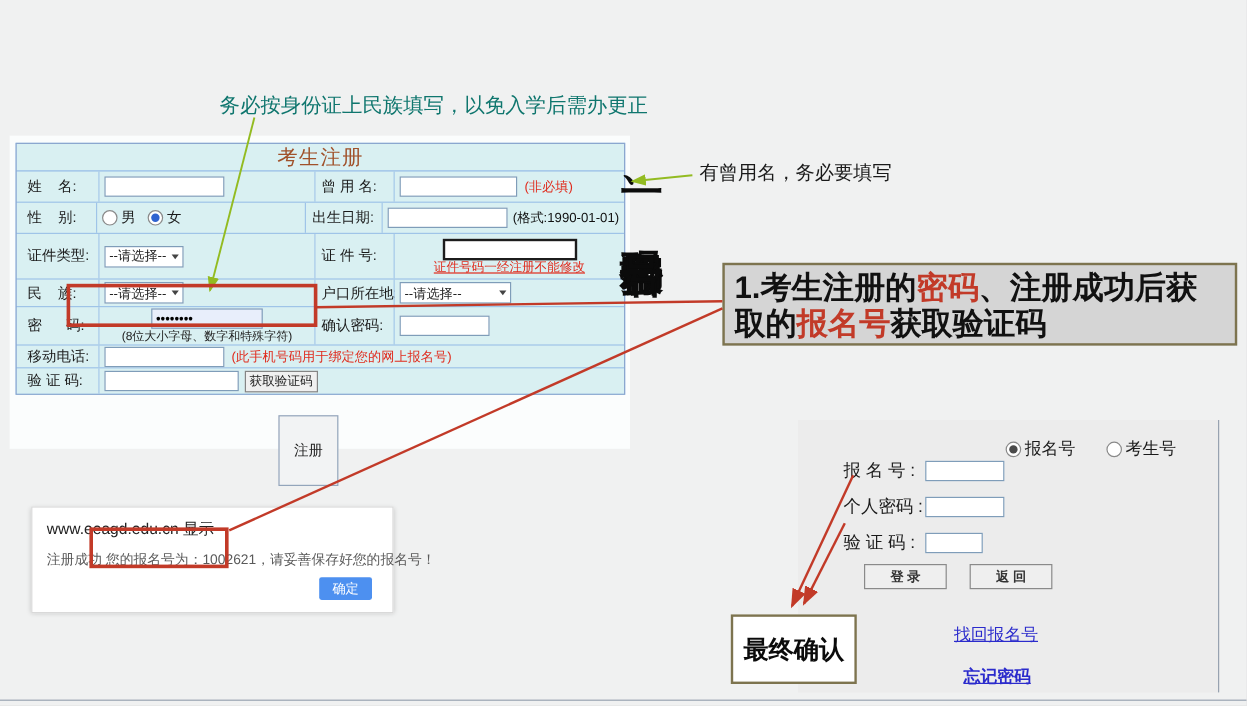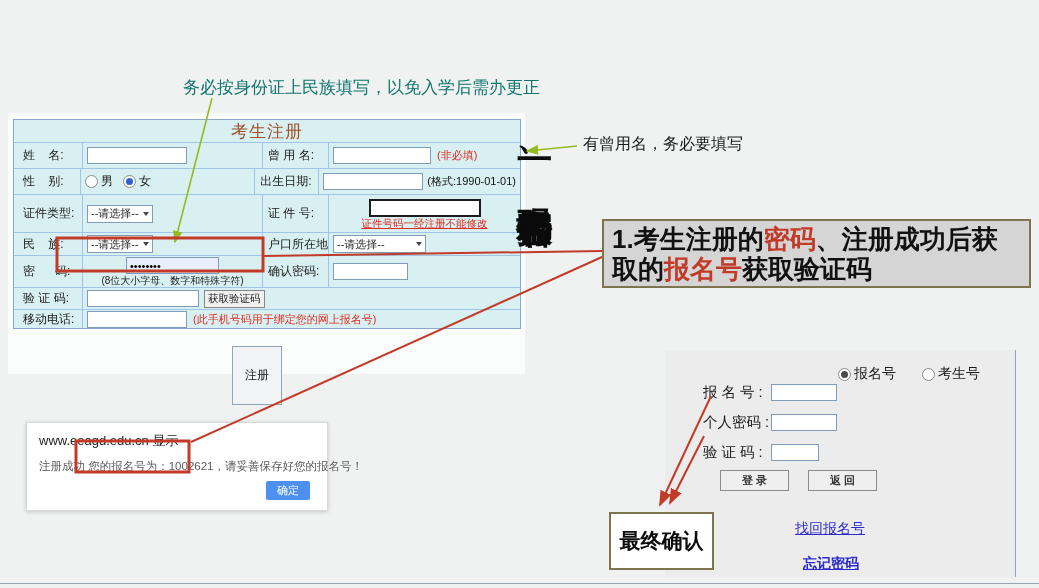--- a/index.html
+++ b/index.html
@@ -171,33 +171,33 @@
         <div class="c val1 stack">
           <input class="ipt w93" style="background: rgb(232, 238, 251);" value="••••••••">
           <span class="sub">(8位大小字母、数字和特殊字符)</span>
         </div>
         <div class="c lbl2">确认密码:</div>
         <div class="c">
             <input class="ipt w75" style="">
           </div>
       </div>
 
+      <div class="t-row h18">
+        <div class="c lbl">移动电话:</div>
+        <div class="c">
+            <input class="ipt w100" style="">
+            <span class="red-hint">(此手机号码用于绑定您的网上报名号)</span>
+          </div>
+      </div>
+
       <div class="t-row h21">
         <div class="c lbl">验 证 码:</div>
         <div class="c">
             <input class="ipt w112" style="">
             <button class="btn-small">获取验证码</button>
-          </div>
-      </div>
-
-      <div class="t-row h18">
-        <div class="c lbl">移动电话:</div>
-        <div class="c">
-            <input class="ipt w100" style="">
-            <span class="red-hint">(此手机号码用于绑定您的网上报名号)</span>
           </div>
       </div>
     </div>
     <div class="reg-submit"><button class="btn-classic">注册</button></div>
   </div>
 
   <div class="v-title">一、密码和报名号</div>
 
   <div class="note-former">有曾用名，务必要填写</div>
 

